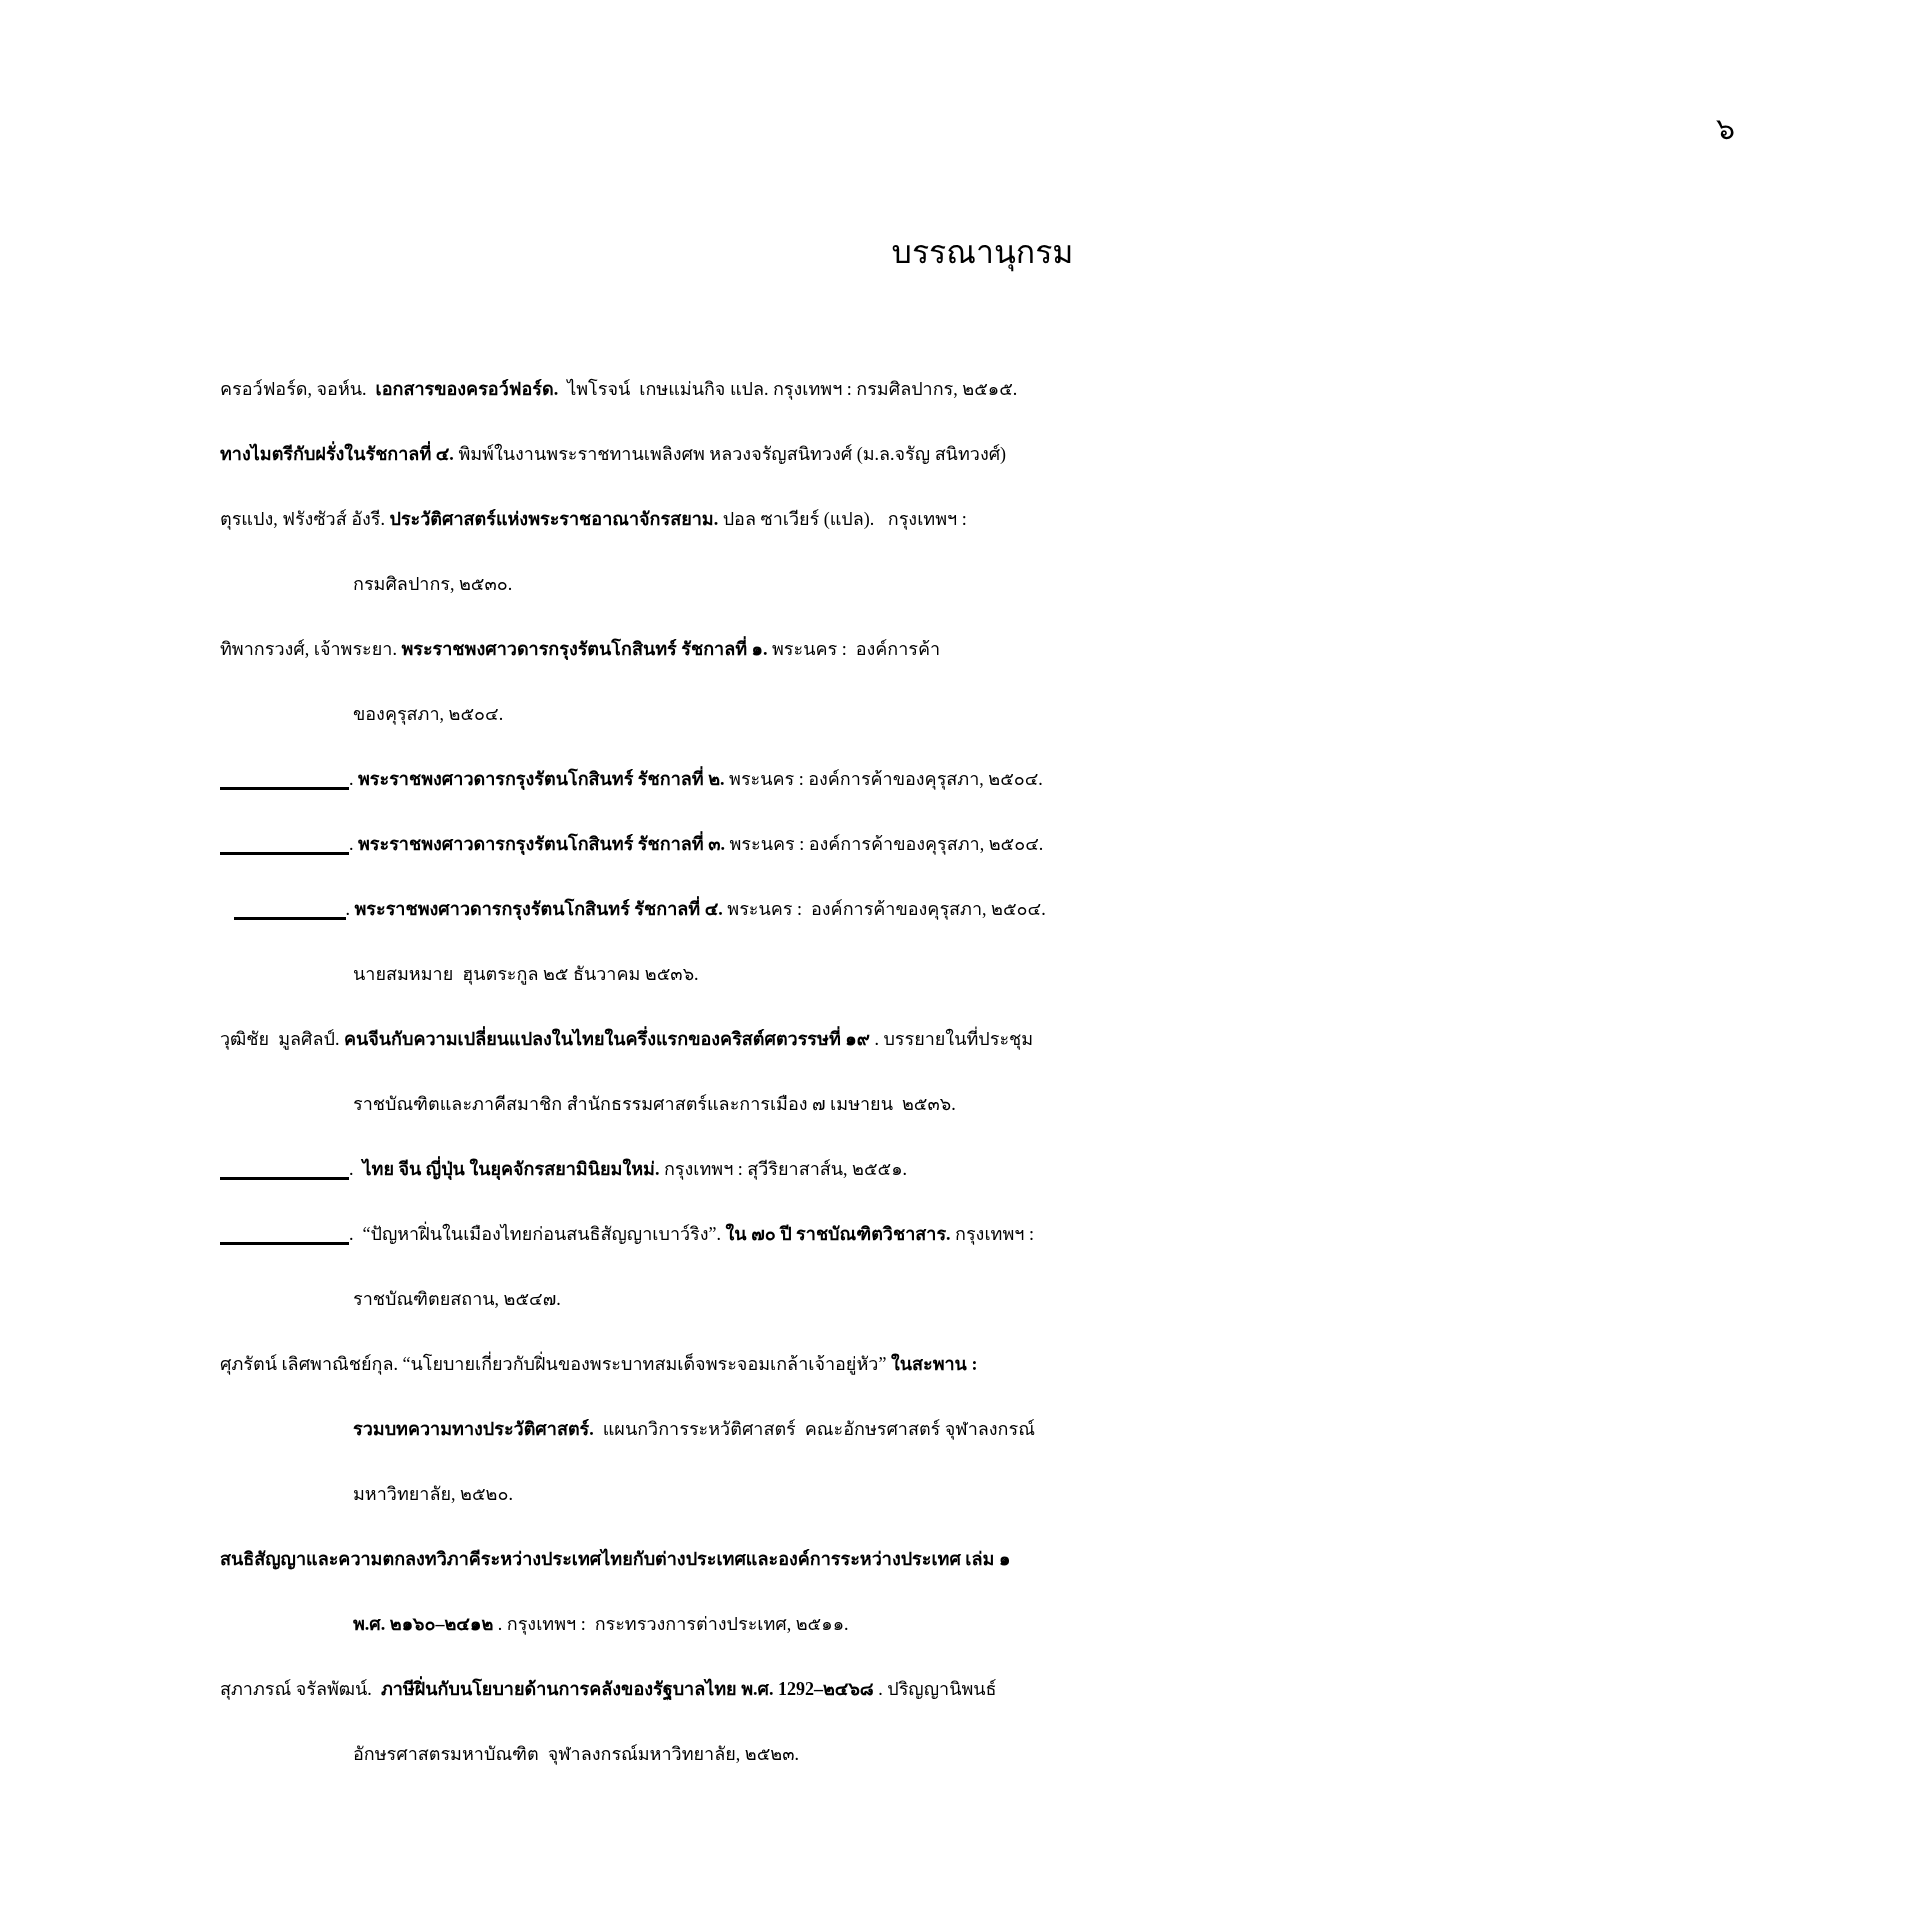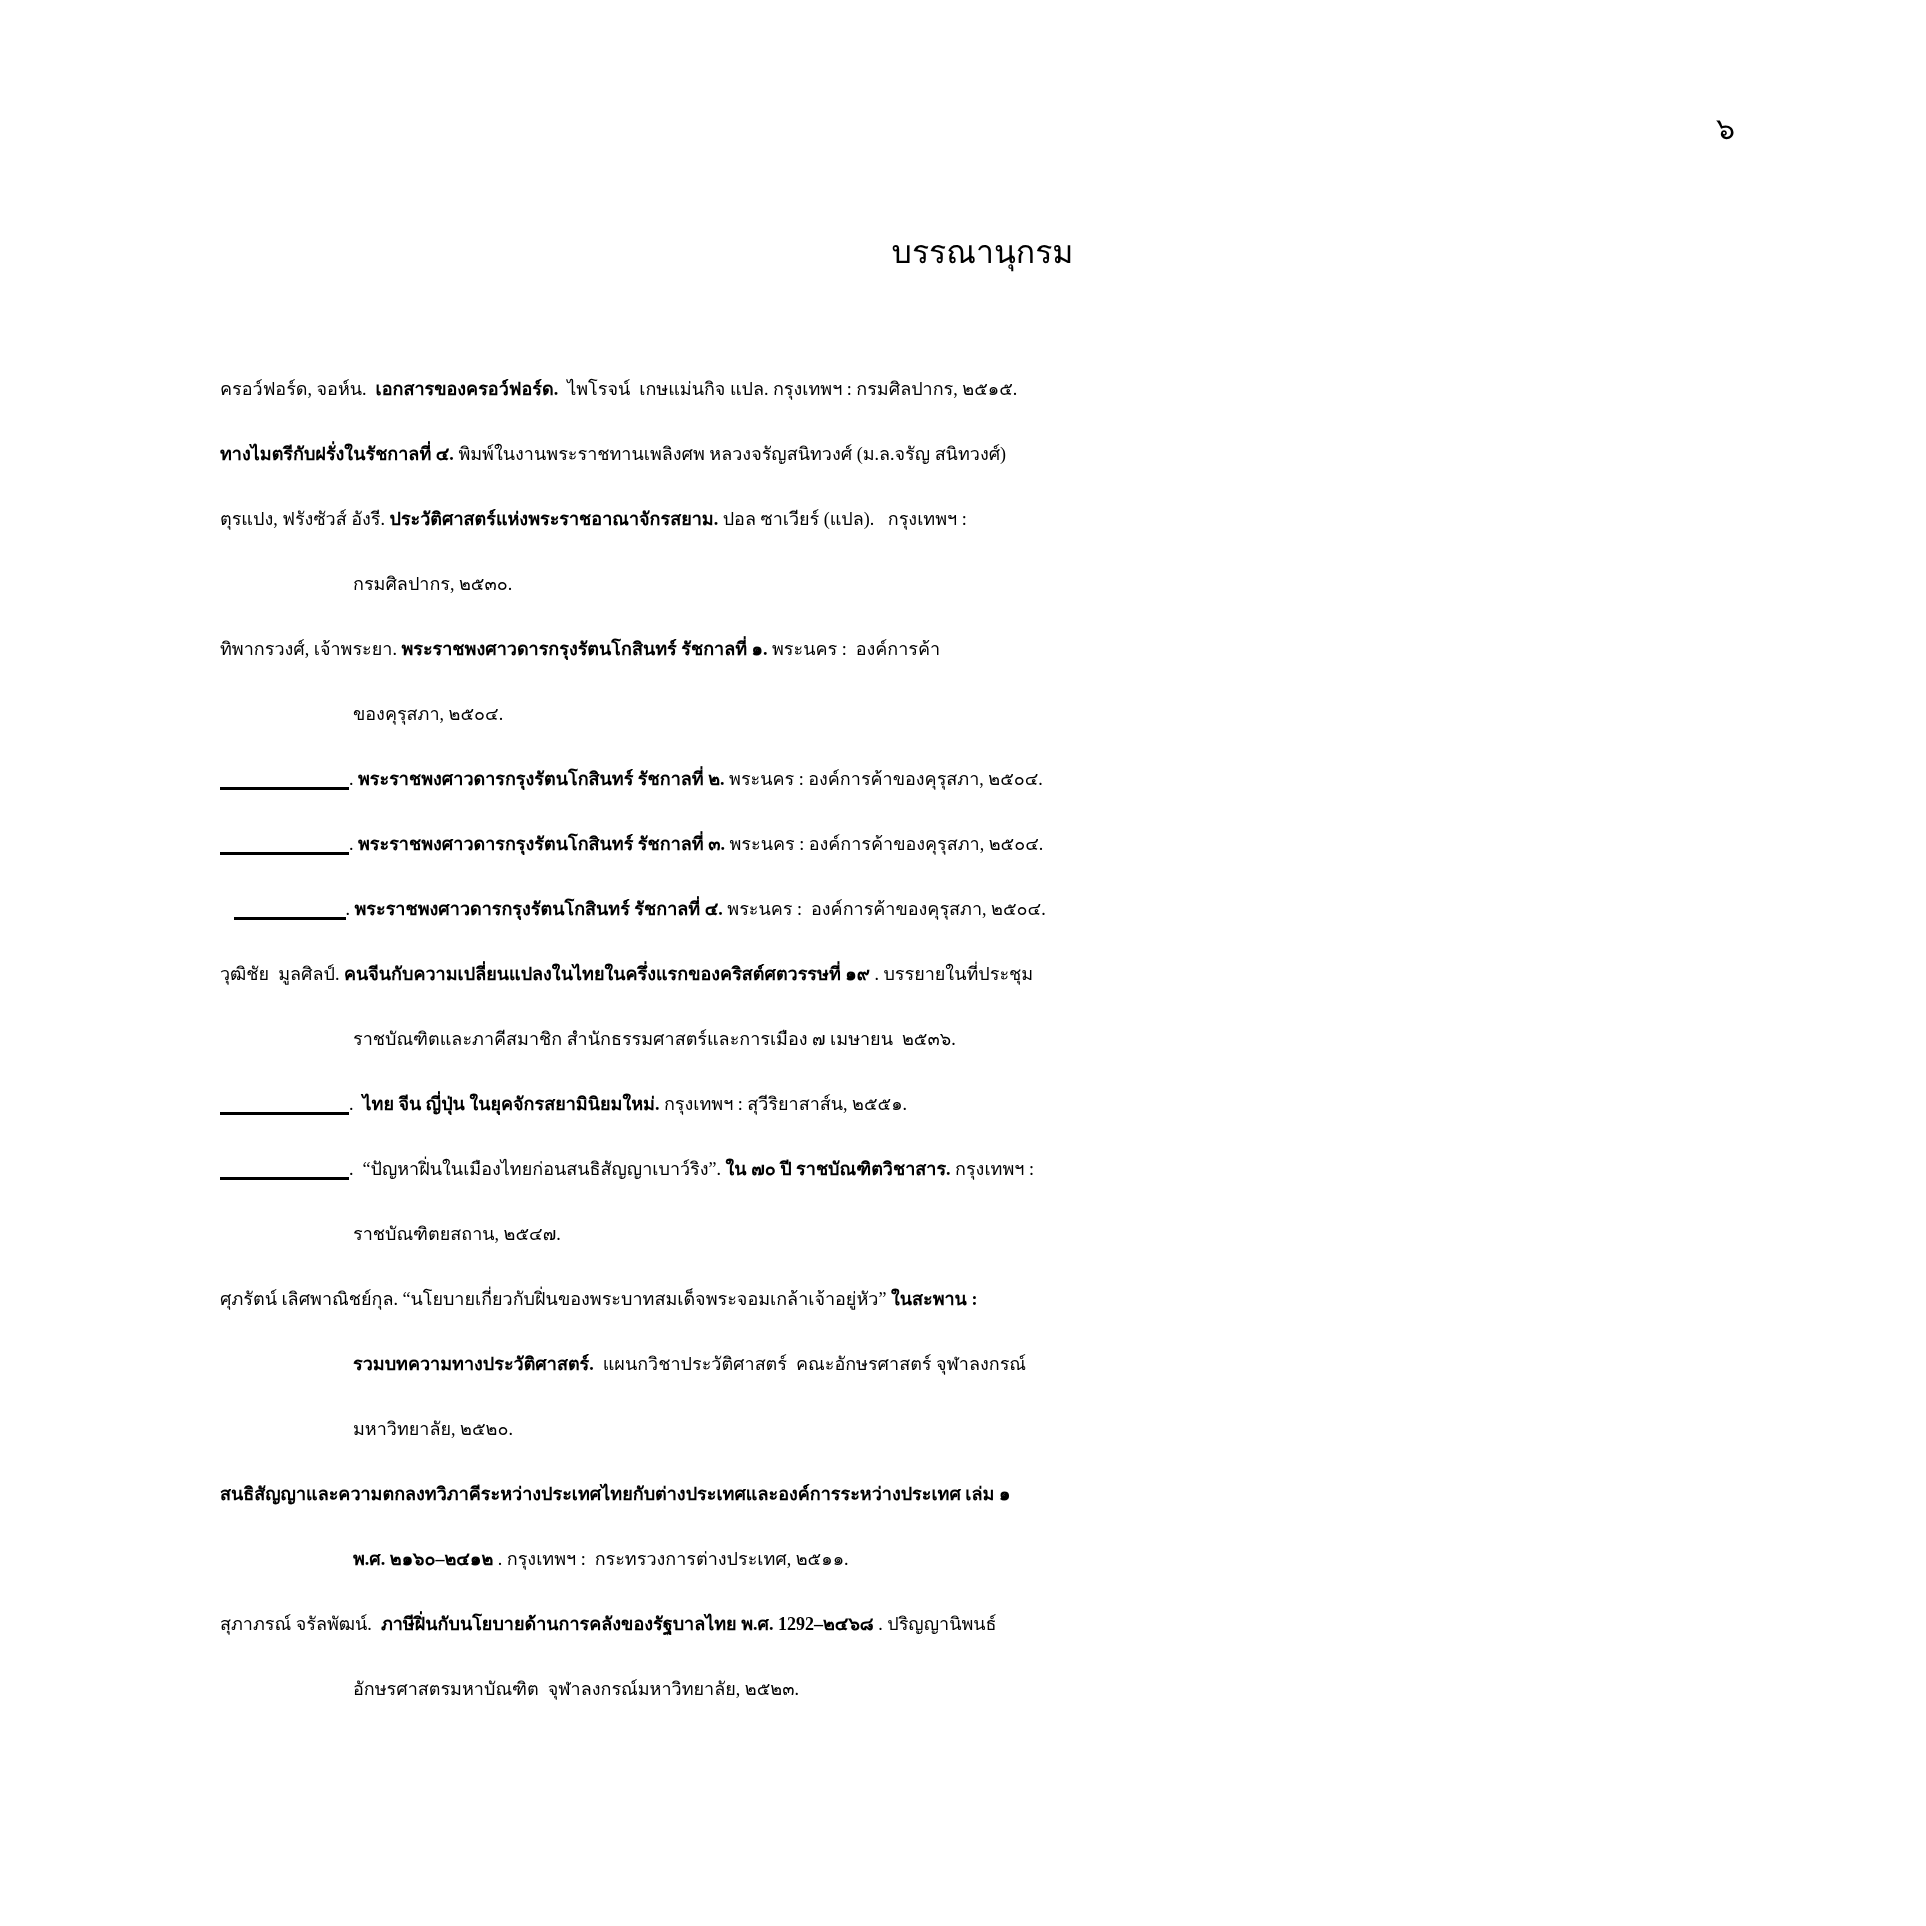--- a/index.html
+++ b/index.html
@@ -51,27 +51,28 @@
   <div class="content" id="bibliography-content">
       <div class="line"><span class="seg">ครอว์ฟอร์ด, จอห์น.  </span><span class="seg bold">เอกสารของครอว์ฟอร์ด.</span><span class="seg">  ไพโรจน์  เกษแม่นกิจ แปล. กรุงเทพฯ : กรมศิลปากร, ๒๕๑๕.</span></div>
       <div class="line"><span class="seg bold">ทางไมตรีกับฝรั่งในรัชกาลที่ ๔.</span><span class="seg"> พิมพ์ในงานพระราชทานเพลิงศพ หลวงจรัญสนิทวงศ์ (ม.ล.จรัญ สนิทวงศ์)</span></div>
       <div class="line"><span class="seg">ตุรแปง, ฟรังซัวส์ อังรี. </span><span class="seg bold">ประวัติศาสตร์แห่งพระราชอาณาจักรสยาม.</span><span class="seg"> ปอล ซาเวียร์ (แปล).   กรุงเทพฯ :</span></div>
       <div class="line indent"><span class="seg">กรมศิลปากร, ๒๕๓๐.</span></div>
       <div class="line"><span class="seg">ทิพากรวงศ์, เจ้าพระยา. </span><span class="seg bold">พระราชพงศาวดารกรุงรัตนโกสินทร์ รัชกาลที่ ๑.</span><span class="seg"> พระนคร :  องค์การค้า</span></div>
       <div class="line indent"><span class="seg">ของคุรุสภา, ๒๕๐๔.</span></div>
       <div class="line"><span class="blank-underline"></span><span class="seg">. </span><span class="seg bold">พระราชพงศาวดารกรุงรัตนโกสินทร์ รัชกาลที่ ๒.</span><span class="seg"> พระนคร : องค์การค้าของคุรุสภา, ๒๕๐๔.</span></div>
       <div class="line"><span class="blank-underline"></span><span class="seg">. </span><span class="seg bold">พระราชพงศาวดารกรุงรัตนโกสินทร์ รัชกาลที่ ๓.</span><span class="seg"> พระนคร : องค์การค้าของคุรุสภา, ๒๕๐๔.</span></div>
       <div class="line"><span class="blank-underline short"></span><span class="seg">. </span><span class="seg bold">พระราชพงศาวดารกรุงรัตนโกสินทร์ รัชกาลที่ ๔.</span><span class="seg"> พระนคร :  องค์การค้าของคุรุสภา, ๒๕๐๔.</span></div>
+      <div class="line indent"><span class="seg">นายสมหมาย  ฮุนตระกูล ๒๕ ธันวาคม ๒๕๓๖.</span></div>
       <div class="line"><span class="seg">วุฒิชัย  มูลศิลป์. </span><span class="seg bold">คนจีนกับความเปลี่ยนแปลงในไทยในครึ่งแรกของคริสต์ศตวรรษที่ ๑๙</span><span class="seg"> . บรรยายในที่ประชุม</span></div>
       <div class="line indent"><span class="seg">ราชบัณฑิตและภาคีสมาชิก สำนักธรรมศาสตร์และการเมือง ๗ เมษายน  ๒๕๓๖.</span></div>
       <div class="line"><span class="blank-underline"></span><span class="seg">.  </span><span class="seg bold">ไทย จีน ญี่ปุ่น ในยุคจักรสยามินิยมใหม่.</span><span class="seg"> กรุงเทพฯ : สุวีริยาสาส์น, ๒๕๕๑.</span></div>
       <div class="line"><span class="blank-underline"></span><span class="seg">.  “ปัญหาฝิ่นในเมืองไทยก่อนสนธิสัญญาเบาว์ริง”. </span><span class="seg bold">ใน ๗๐ ปี ราชบัณฑิตวิชาสาร.</span><span class="seg"> กรุงเทพฯ :</span></div>
       <div class="line indent"><span class="seg">ราชบัณฑิตยสถาน, ๒๕๔๗.</span></div>
       <div class="line"><span class="seg">ศุภรัตน์ เลิศพาณิชย์กุล. “นโยบายเกี่ยวกับฝิ่นของพระบาทสมเด็จพระจอมเกล้าเจ้าอยู่หัว” </span><span class="seg bold">ในสะพาน :</span></div>
-      <div class="line indent"><span class="seg bold">รวมบทความทางประวัติศาสตร์.</span><span class="seg">  แผนกวิชาประวัติศาสตร์  คณะอักษรศาสตร์ จุฬาลงกรณ์</span></div>
+      <div class="line indent"><span class="seg bold">รวมบทความทางประวัติศาสตร์.</span><span class="seg">  แผนกวิการระหวัติศาสตร์  คณะอักษรศาสตร์ จุฬาลงกรณ์</span></div>
       <div class="line indent"><span class="seg">มหาวิทยาลัย, ๒๕๒๐.</span></div>
       <div class="line"><span class="seg bold">สนธิสัญญาและความตกลงทวิภาคีระหว่างประเทศไทยกับต่างประเทศและองค์การระหว่างประเทศ เล่ม ๑</span></div>
       <div class="line indent"><span class="seg bold">พ.ศ. ๒๑๖๐–๒๔๑๒</span><span class="seg"> . กรุงเทพฯ :  กระทรวงการต่างประเทศ, ๒๕๑๑.</span></div>
       <div class="line"><span class="seg">สุภาภรณ์ จรัลพัฒน์.  </span><span class="seg bold">ภาษีฝิ่นกับนโยบายด้านการคลังของรัฐบาลไทย พ.ศ. 1292–๒๔๖๘</span><span class="seg"> . ปริญญานิพนธ์</span></div>
       <div class="line indent"><span class="seg">อักษรศาสตรมหาบัณฑิต  จุฬาลงกรณ์มหาวิทยาลัย, ๒๕๒๓.</span></div>
     </div>
 </div>
 
 
 </body></html>

